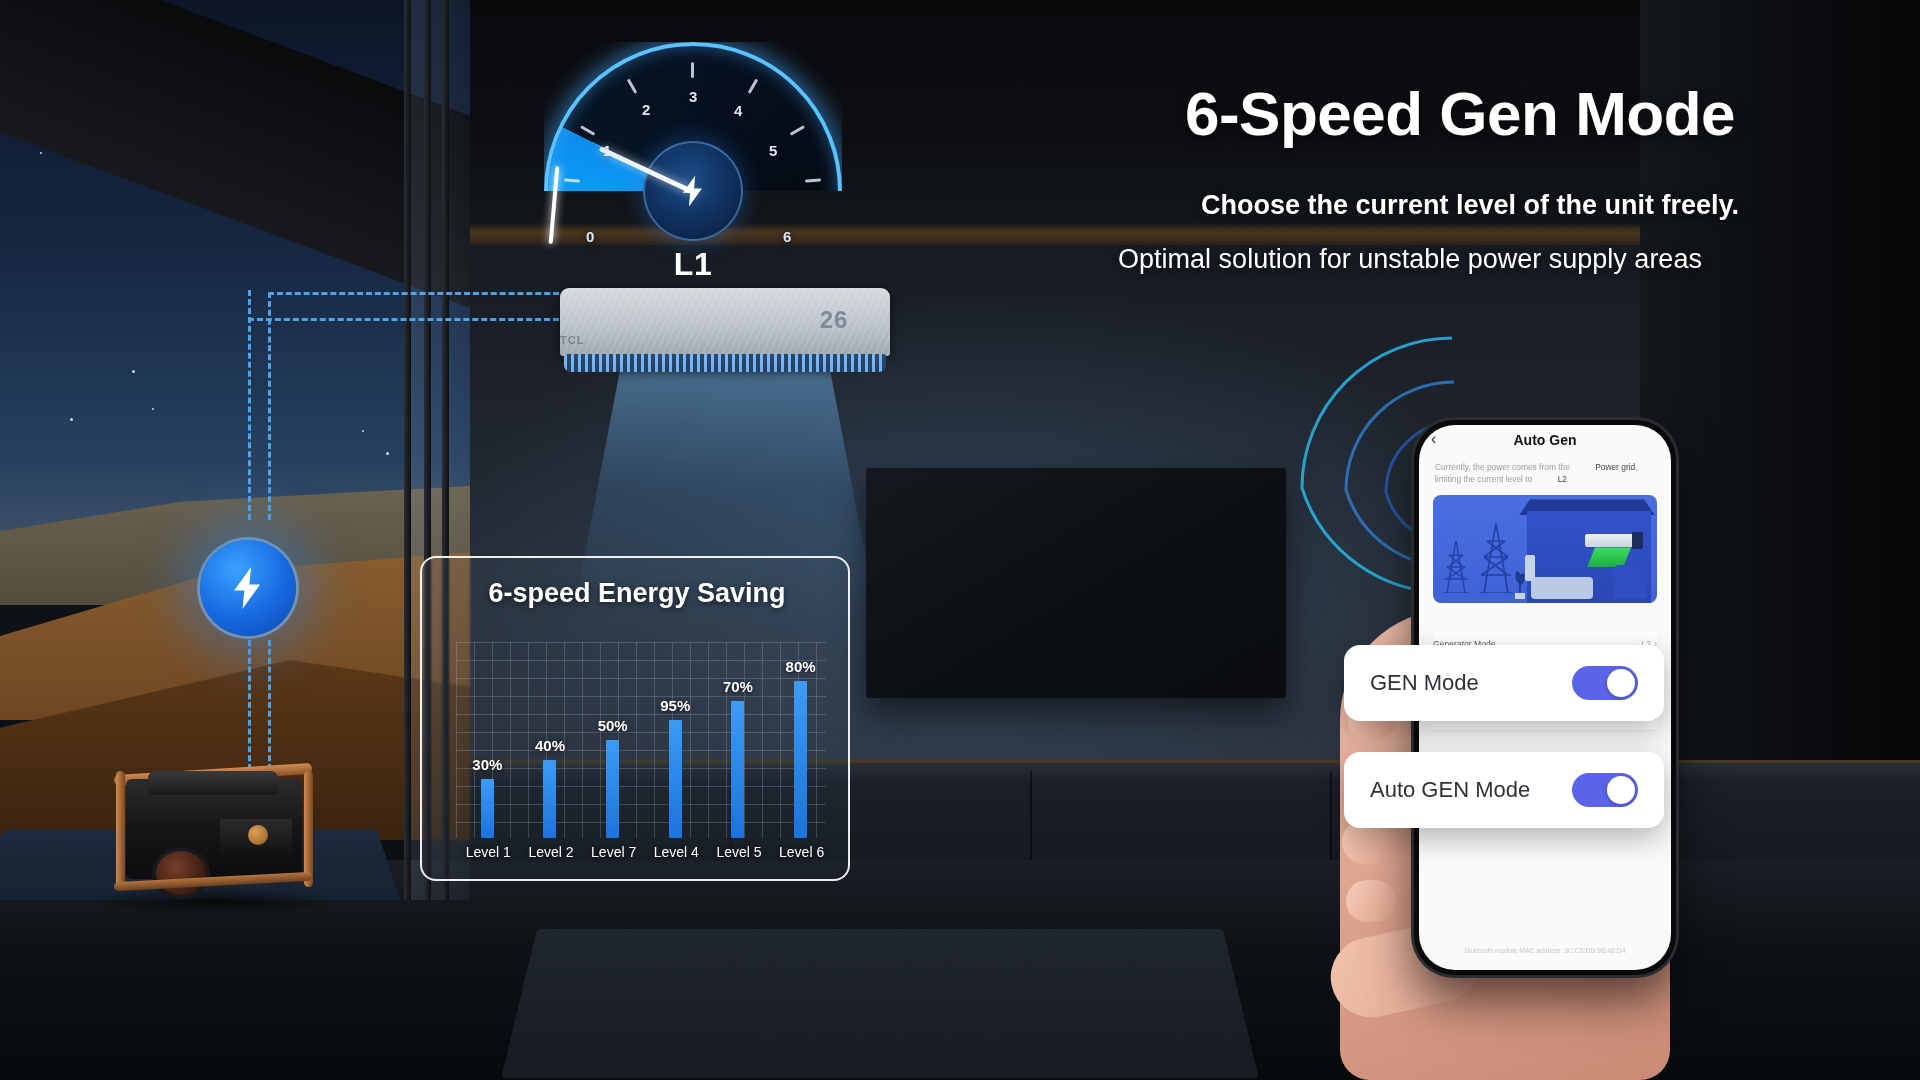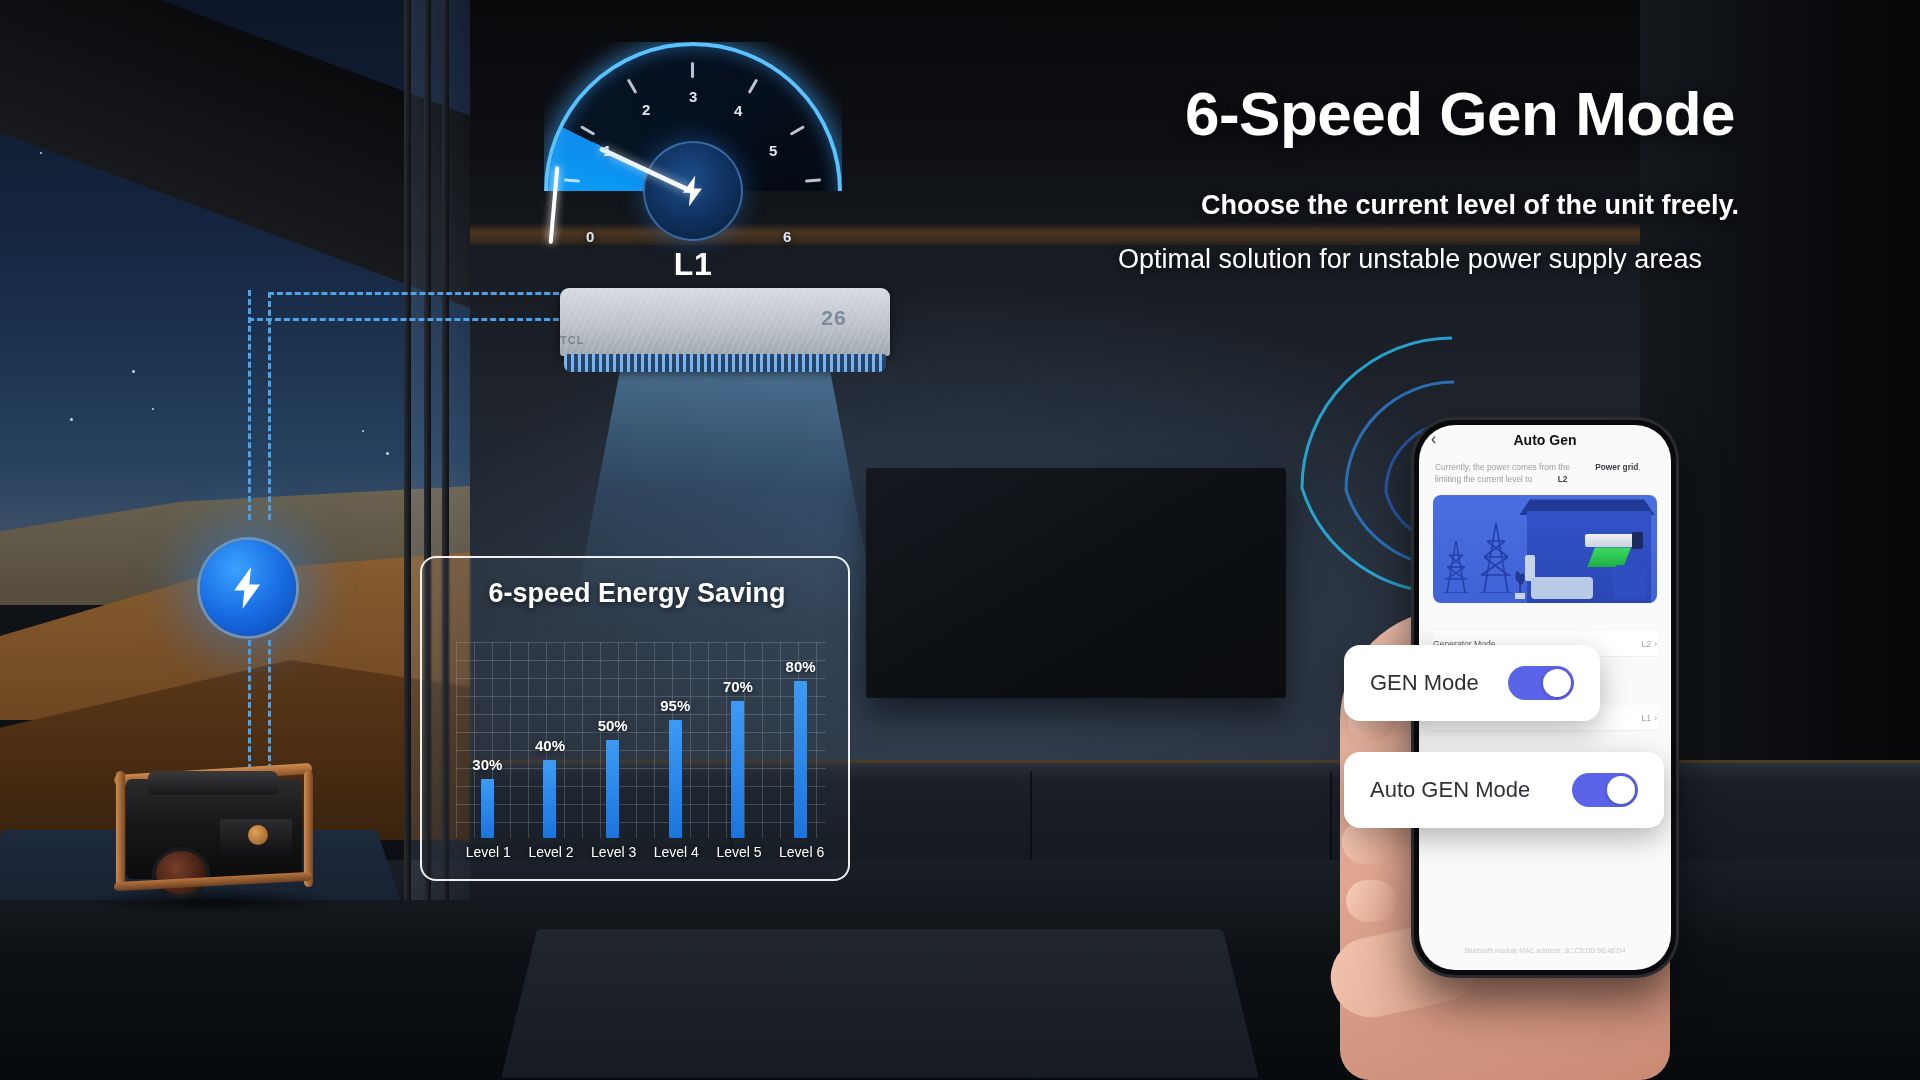--- a/index.html
+++ b/index.html
@@ -210,21 +210,21 @@
   .ac-face {
     position:absolute; left:0; top:0; width:330px; height:68px;
     background:
       repeating-linear-gradient(115deg, rgba(255,255,255,.10) 0 2px, rgba(255,255,255,0) 2px 6px),
       linear-gradient(180deg,#d7dbe0 0%,#b9c0c7 60%,#9fa7af 100%);
     border-radius:9px 9px 3px 3px;
     box-shadow:0 2px 12px rgba(0,0,0,.6);
   }
   .ac-display {
     position:absolute; left:246px; top:18px; width:56px; height:26px;
-    color:#7e8b99; font-size:21px; font-weight:700; letter-spacing:1px;
+    color:#7e8b99; font-size:24px; font-weight:700; letter-spacing:1px;
     text-align:center;
   }
   .ac-logo {
     position:absolute; left:0; top:46px; width:330px; text-align:left;
     color:#7b838c; font-size:11px; font-weight:700; letter-spacing:1px;
   }
   .ac-vent {
     position:absolute; left:4px; top:66px; width:322px; height:18px;
     background:
       repeating-linear-gradient(90deg, rgba(120,185,255,.85) 0 3px, rgba(30,60,95,.9) 3px 7px),
@@ -333,21 +333,21 @@
   .batt::after { content:""; position:absolute; left:1px; top:1px; right:1px; bottom:1px; background:#111; border-radius:1px; }
   .batt-tip { width:1.5px; height:4px; background:#111; border-radius:0 1px 1px 0; }
 
   .nav-bar { position:relative; height:30px; display:flex; align-items:center; justify-content:center; }
   .nav-title { color:#111; font-size:14px; font-weight:600; }
   .nav-back { position:absolute; left:12px; top:6px; color:#333; font-size:16px; line-height:1; }
 
   .info-text {
     padding:6px 16px 8px; color:#9a9da2; font-size:8.4px; line-height:1.45;
   }
-  .info-text b { color:#3c3f44; font-weight:700;padding-left:23px; }
+  .info-text b { color:#3c3f44; font-weight:400;padding-left:23px; }
 
   .illus {
     margin:2px 14px 0; height:108px; border-radius:8px; overflow:hidden;
     background:linear-gradient(180deg,#4a6fe0 0%,#3f62d6 100%); position:relative;
   }
   .pylon { position:absolute; bottom:14px; }
   .house-wall {
     position:absolute; right:6px; bottom:0; width:124px; height:92px;
     background:linear-gradient(180deg,#3352c9,#2b47b4);
   }
@@ -555,21 +555,21 @@
           <div class="bar" style="height: 137px;"></div>
         </div>
         <div class="bar-col">
           <div class="bar-value" style="bottom: 163px;">80%</div>
           <div class="bar" style="height: 157px;"></div>
         </div>
       </div>
     <div class="bar-labels" id="barLabels">
         <div class="bar-label">Level 1</div>
         <div class="bar-label">Level 2</div>
-        <div class="bar-label">Level 3</div>
+        <div class="bar-label">Level 7</div>
         <div class="bar-label">Level 4</div>
         <div class="bar-label">Level 5</div>
         <div class="bar-label">Level 6</div>
       </div>
   </div>
 
   <div class="waves">
     <svg width="230" height="270" viewBox="0 0 230 270">
       <path d="M222 8 A150 150 0 0 0 72 158 A150 150 0 0 0 222 262" fill="none" stroke="#29b6e8" stroke-width="3" opacity="0.85"></path>
       <path d="M224 52 A108 108 0 0 0 116 160 A108 108 0 0 0 224 236" fill="none" stroke="#2f7fd6" stroke-width="3" opacity="0.8"></path>
@@ -636,21 +636,21 @@
         <span class="list-value">
           <span>L1</span>
           <span>›</span>
         </span>
       </div>
 
       <div class="mac-text">Bluetooth module MAC address: 3C:C5:DD:9B:48:D4</div>
     </div>
   </div>
 
-  <div class="tgl-card" style="left:1344px;top:645px;width:256px;height:76px;">
+  <div class="tgl-card" style="left:1344px;top:645px;width:320px;height:76px;">
     <span class="tgl-label">GEN Mode</span>
     <span class="tgl-switch">
       <span class="tgl-knob"></span>
     </span>
   </div>
 
   <div class="tgl-card" style="left:1344px;top:752px;width:320px;height:76px;">
     <span class="tgl-label">Auto GEN Mode</span>
     <span class="tgl-switch">
       <span class="tgl-knob"></span>

